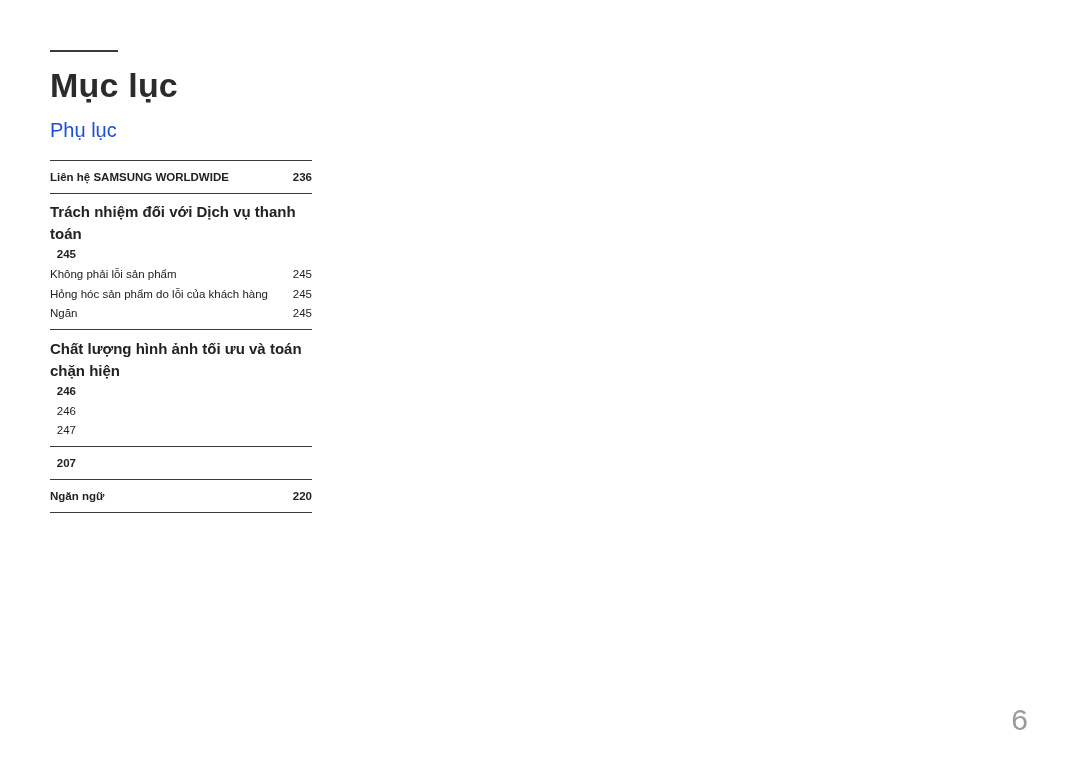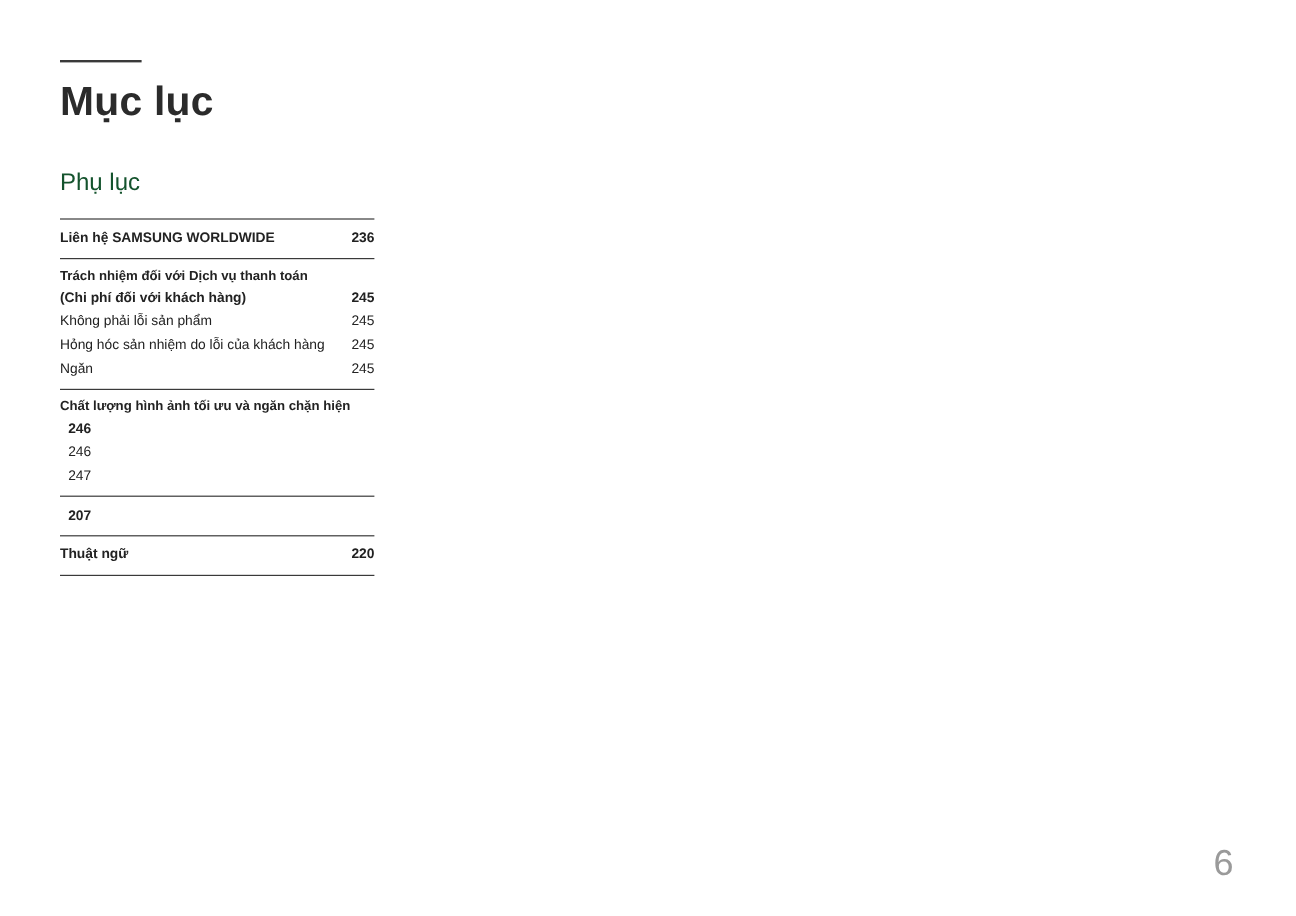--- a/index.html
+++ b/index.html
@@ -18,26 +18,26 @@
     }
     .rule-top {
       width: 68px;
       border-top: 2px solid #3a3a3a;
       margin-bottom: 14px;
     }
     .page-title {
       font-size: 34px;
       font-weight: 700;
       color: #2b2b2b;
-      margin-bottom: 36px;
+      margin-bottom: 14px;
       letter-spacing: 0.2px;
     }
     .section-title {
       font-size: 20px;
-      color: #14532d;
+      color: #1d4ed8;
       font-weight: 400;
       margin-bottom: 18px;
     }
     .toc {
       width: 262px;
     }
     .toc .row {
       display: flex;
       justify-content: space-between;
       align-items: flex-end;
@@ -53,21 +53,21 @@
       flex: 0 0 auto;
       text-align: right;
       min-width: 26px;
     }
     .toc .bold {
       font-weight: 700;
     }
     .toc .bold-block {
       display: block;
       font-weight: 700;
-      font-size: 11px;
+      font-size: 15px;
       line-height: 1.45;
       padding-top: 1.5px;
     }
     .sep {
       border-top: 1px solid #3a3a3a;
       margin: 6px 0 6px 0;
     }
     .page-number {
       position: absolute;
       right: 52px;
@@ -90,61 +90,60 @@
 
   <div class="row bold">
     <span class="label">Liên hệ SAMSUNG WORLDWIDE</span>
     <span class="page">236</span>
   </div>
 
   <div class="sep"></div>
 
   <span class="bold-block">Trách nhiệm đối với Dịch vụ thanh toán</span>
   <div class="row bold">
-    <span class="label">(Chi phí đối với khách hàng)</span>
     <span class="page">245</span>
   </div>
 
   <div class="row">
     <span class="label">Không phải lỗi sản phẩm</span>
     <span class="page">245</span>
   </div>
   <div class="row">
-    <span class="label">Hỏng hóc sản nhiệm do lỗi của khách hàng</span>
+    <span class="label">Hỏng hóc sản phẩm do lỗi của khách hàng</span>
     <span class="page">245</span>
   </div>
   <div class="row">
     <span class="label">Ngăn</span>
     <span class="page">245</span>
   </div>
 
   <div class="sep"></div>
 
-  <span class="bold-block">Chất lượng hình ảnh tối ưu và ngăn chặn hiện</span>
+  <span class="bold-block">Chất lượng hình ảnh tối ưu và toán chặn hiện</span>
   <div class="row bold">
     <span class="page">246</span>
   </div>
 
   <div class="row">
     <span class="page">246</span>
   </div>
   <div class="row">
     <span class="page">247</span>
   </div>
 
   <div class="sep"></div>
 
   <div class="row bold">
     <span class="page">207</span>
   </div>
 
   <div class="sep"></div>
 
   <div class="row bold">
-    <span class="label">Thuật ngữ</span>
+    <span class="label">Ngăn ngữ</span>
     <span class="page">220</span>
   </div>
 
   <div class="sep"></div>
 
 </div>
 
 <div class="page-number">6</div>
 
 </body></html>

